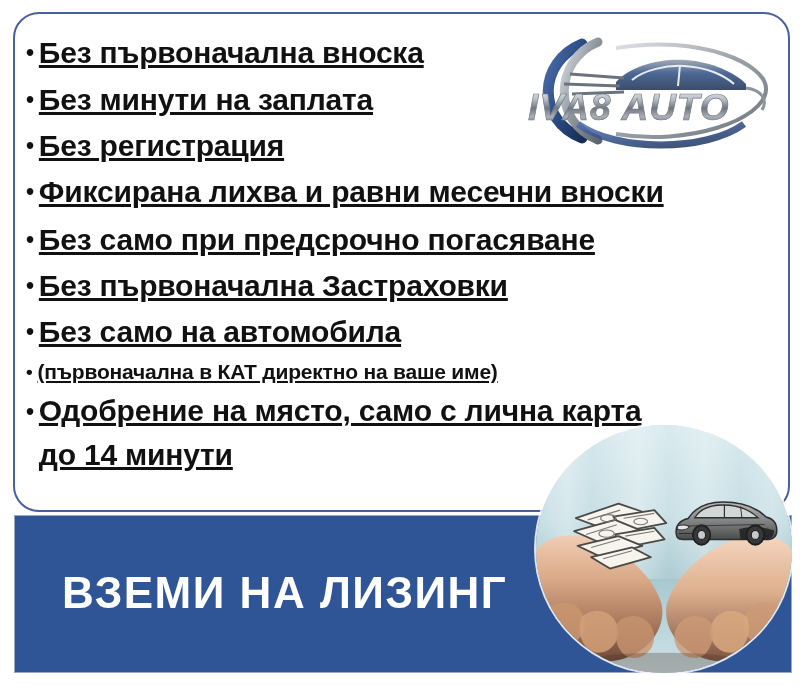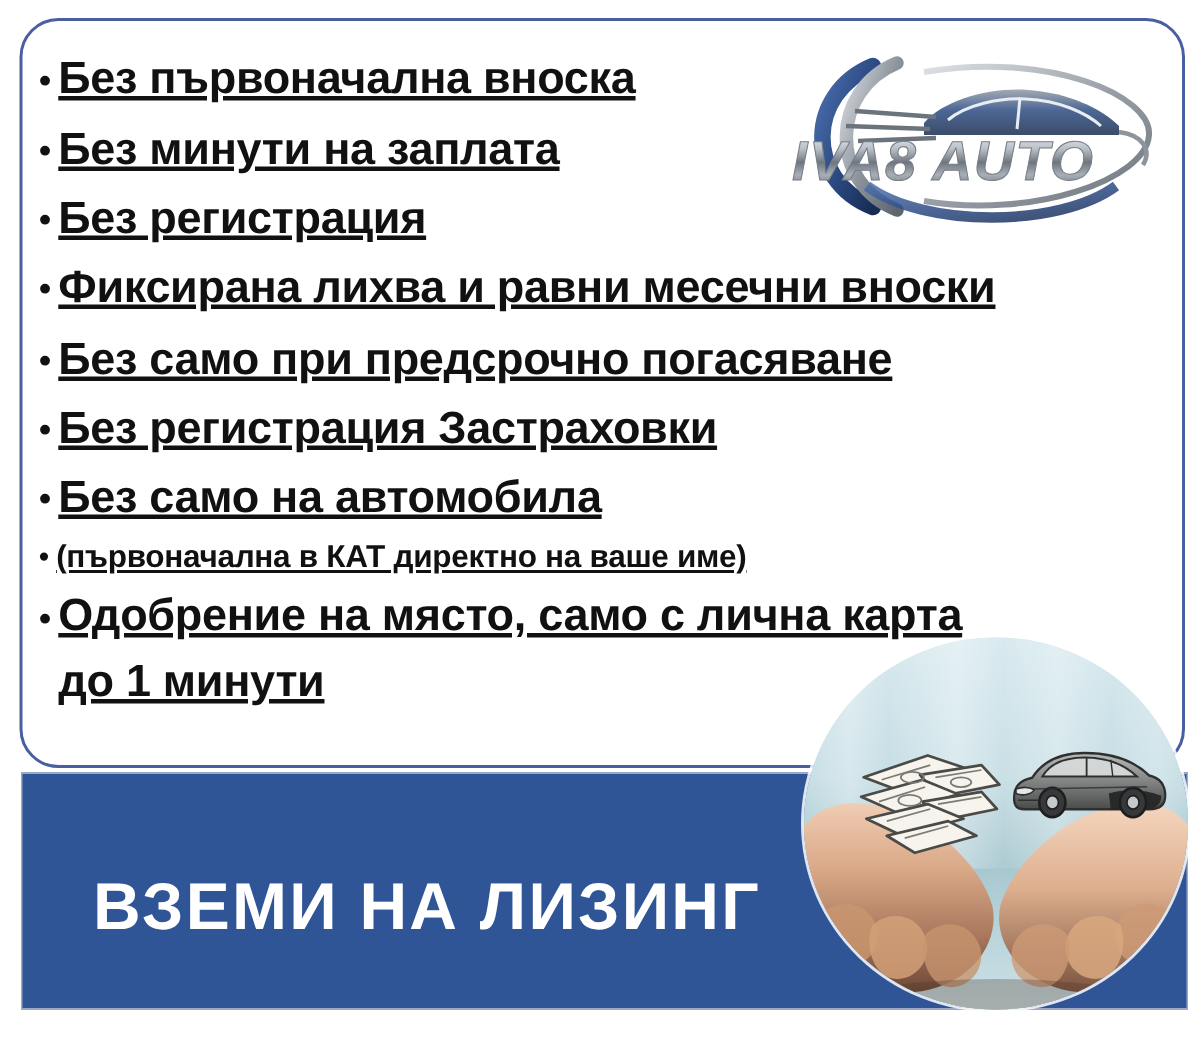--- a/index.html
+++ b/index.html
@@ -101,21 +101,20 @@
   .banner-text {
     position: absolute;
     left: 62px;
     top: 568px;
     font-size: 44px;
     font-weight: bold;
     font-stretch: condensed;
     color: #ffffff;
     letter-spacing: 1.5px;
     white-space: nowrap;
-    margin-top: 12px;
   }
 
   
   .oval {
     position: absolute;
     left: 536px;
     top: 425px;
     width: 256px;
     height: 248px;
     border-radius: 50%;
@@ -176,37 +175,37 @@
       <span class="bullet-text">Фиксирана лихва и равни месечни вноски</span>
     </div>
 
     <div class="bullet-row sz-lg r4">
       <span class="bullet-dot">•</span>
       <span class="bullet-text">Без само при предсрочно погасяване</span>
     </div>
 
     <div class="bullet-row sz-lg r5">
       <span class="bullet-dot">•</span>
-      <span class="bullet-text">Без регистрация Застраховки</span>
+      <span class="bullet-text">Без първоначална Застраховки</span>
     </div>
 
     <div class="bullet-row sz-lg r6">
       <span class="bullet-dot">•</span>
       <span class="bullet-text">Без само на автомобила</span>
     </div>
 
     <div class="bullet-row sz-sm r7">
       <span class="bullet-dot">•</span>
       <span class="bullet-text">(първоначална в КАТ директно на ваше име)</span>
     </div>
 
     <div class="bullet-row sz-lg two-line r8">
       <span class="bullet-dot">•</span>
       <span class="bullet-text">Одобрение на място, само с лична карта
-  до 1 минути</span>
+  до 14 минути</span>
     </div>
 
   </div>
 
   <div class="logo">
     <svg viewBox="0 0 262 122" width="262" height="122">
       <defs>
         <linearGradient id="silver" x1="0" y1="0" x2="0" y2="1">
           <stop offset="0%" stop-color="#f2f4f6"></stop>
           <stop offset="30%" stop-color="#b9bfc7"></stop>

